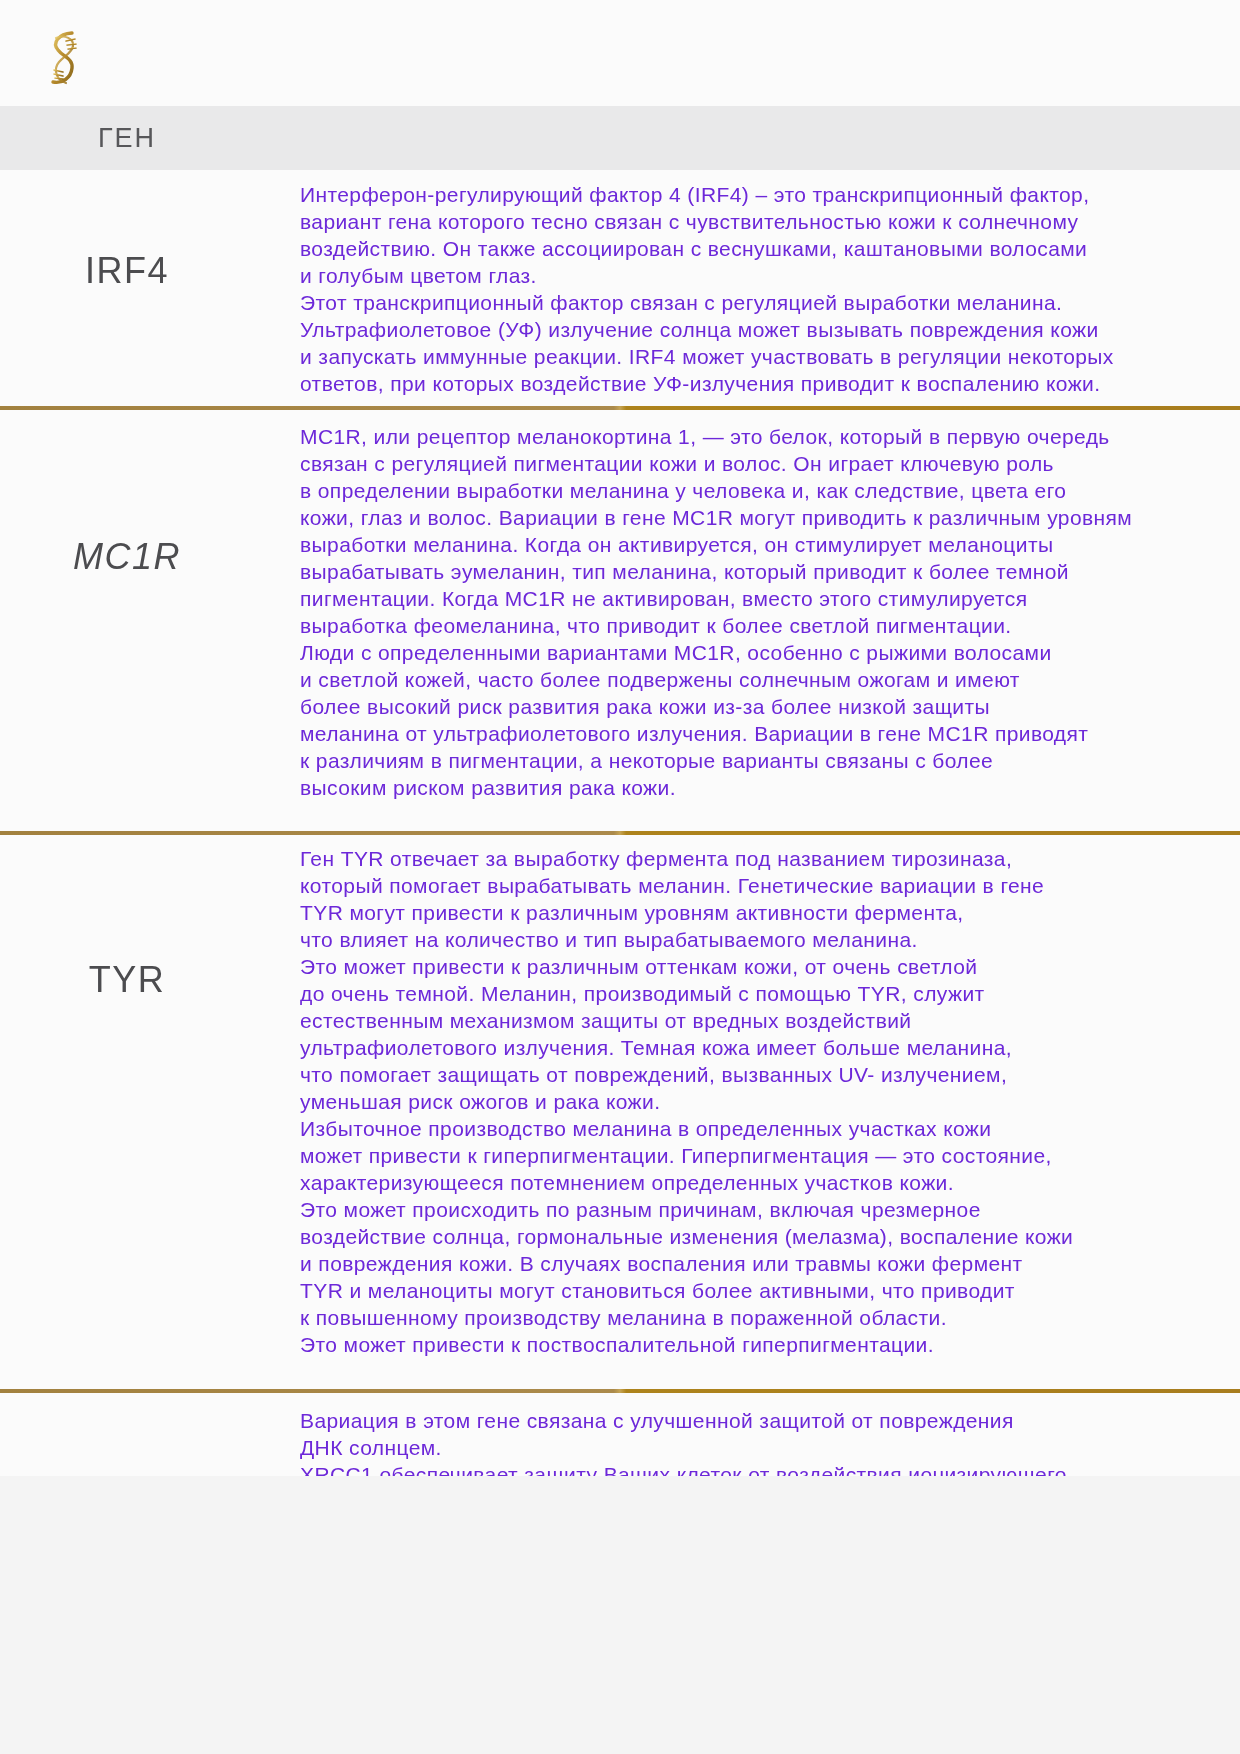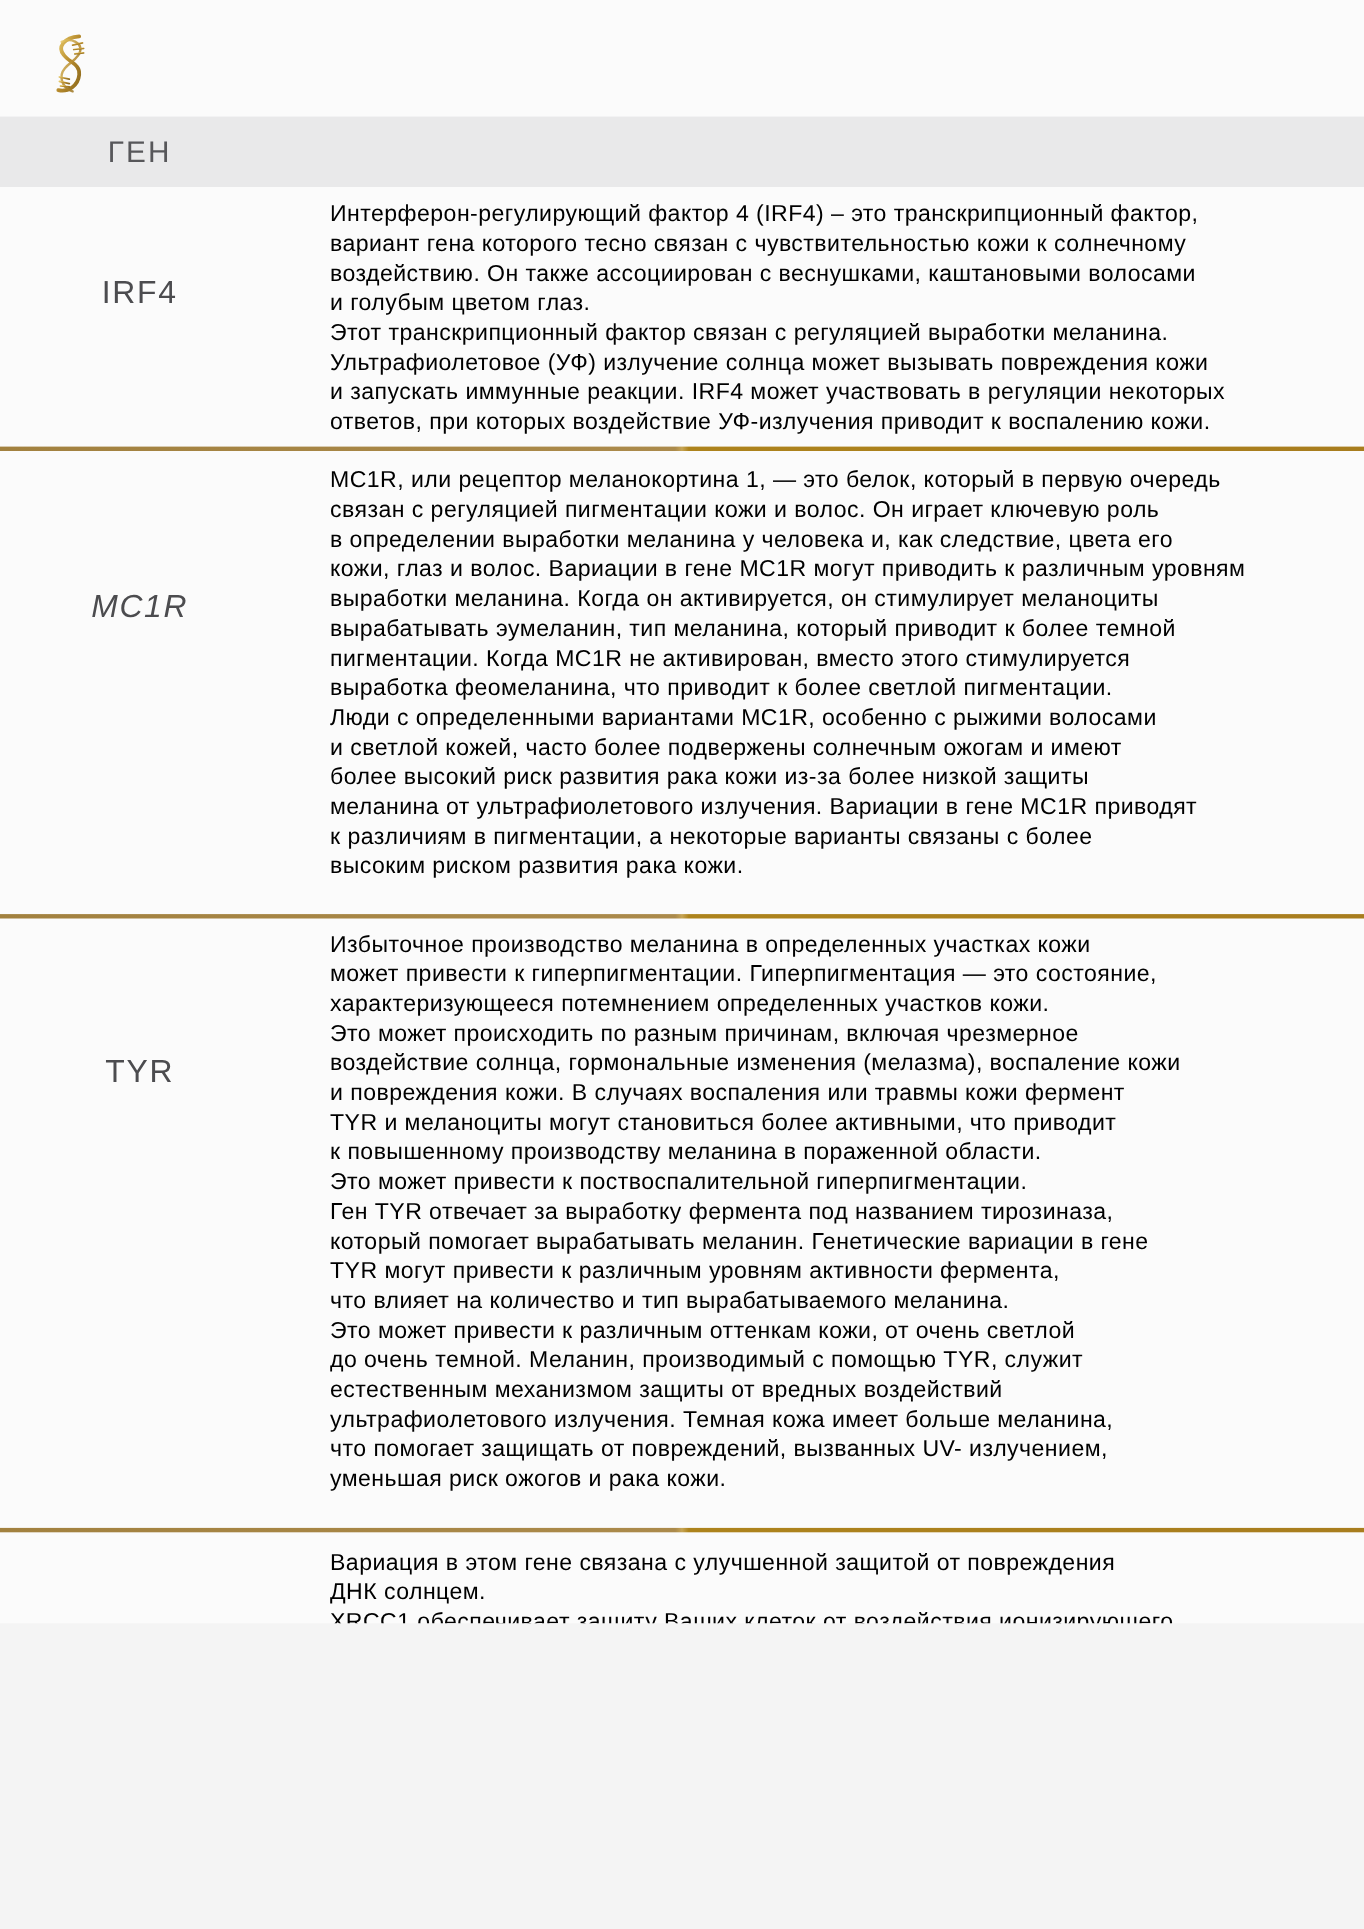--- a/index.html
+++ b/index.html
@@ -42,34 +42,34 @@
 
   .divider {
     height:4px; width:1240px;
     background:linear-gradient(90deg,
       #a2813f 0%, #ab8a4b 49.5%, #c6a454 50%, #ad831c 50.5%, #a87d1e 100%);
   }
 
   .gene-label {
     position:absolute; left:0; width:254px;
     text-align:center;
-    font-size:29px; letter-spacing:1.5px;
+    font-size:36px; letter-spacing:1.5px;
     color:#4c4c4f; font-weight:300;
   }
   .row-irf4  .gene-label { top:80px;  }
   .row-mc1r  .gene-label { top:126px;font-style:italic; }
   .row-tyr   .gene-label { top:124px; }
   .row-xrcc1 .gene-label { top:111px; }
 
   .cell-desc { margin-left:300px; width:870px; }
   .cell-desc p {
     white-space:pre-line;
     font-size:21px; line-height:27px;
     letter-spacing:0.4px;
-    color:#000000; font-weight:300;
+    color:#6d28d9; font-weight:300;
   }
   .cell-desc p + p { }
 
   .footer-line {
     position:absolute; top:1669px; left:0;
     width:790px; height:3px;
     background:linear-gradient(90deg,#a8873f 0%, #b29130 60%, #b89327 100%);
   }
   .page-number {
     position:absolute; top:1594px; left:815px; width:80px;
@@ -146,39 +146,39 @@
 к различиям в пигментации, а некоторые варианты связаны с более
 высоким риском развития рака кожи.</p>
       </div>
     </div>
 
     <div class="divider"></div>
 
     <div class="row row-tyr">
       <div class="gene-label">TYR</div>
       <div class="cell-desc">
-        <p>Избыточное производство меланина в определенных участках кожи
-может привести к гиперпигментации. Гиперпигментация — это состояние,
-характеризующееся потемнением определенных участков кожи.
-Это может происходить по разным причинам, включая чрезмерное
-воздействие солнца, гормональные изменения (мелазма), воспаление кожи
-и повреждения кожи. В случаях воспаления или травмы кожи фермент
-TYR и меланоциты могут становиться более активными, что приводит
-к повышенному производству меланина в пораженной области.
-Это может привести к поствоспалительной гиперпигментации.</p>
         <p>Ген TYR отвечает за выработку фермента под названием тирозиназа,
 который помогает вырабатывать меланин. Генетические вариации в гене
 TYR могут привести к различным уровням активности фермента,
 что влияет на количество и тип вырабатываемого меланина.
 Это может привести к различным оттенкам кожи, от очень светлой
 до очень темной. Меланин, производимый с помощью TYR, служит
 естественным механизмом защиты от вредных воздействий
 ультрафиолетового излучения. Темная кожа имеет больше меланина,
 что помогает защищать от повреждений, вызванных UV- излучением,
 уменьшая риск ожогов и рака кожи.</p>
+        <p>Избыточное производство меланина в определенных участках кожи
+может привести к гиперпигментации. Гиперпигментация — это состояние,
+характеризующееся потемнением определенных участков кожи.
+Это может происходить по разным причинам, включая чрезмерное
+воздействие солнца, гормональные изменения (мелазма), воспаление кожи
+и повреждения кожи. В случаях воспаления или травмы кожи фермент
+TYR и меланоциты могут становиться более активными, что приводит
+к повышенному производству меланина в пораженной области.
+Это может привести к поствоспалительной гиперпигментации.</p>
       </div>
     </div>
 
     <div class="divider"></div>
 
     <div class="row row-xrcc1">
       <div class="gene-label">XRCC1</div>
       <div class="cell-desc">
         <p>Вариация в этом гене связана с улучшенной защитой от повреждения
 ДНК солнцем.

